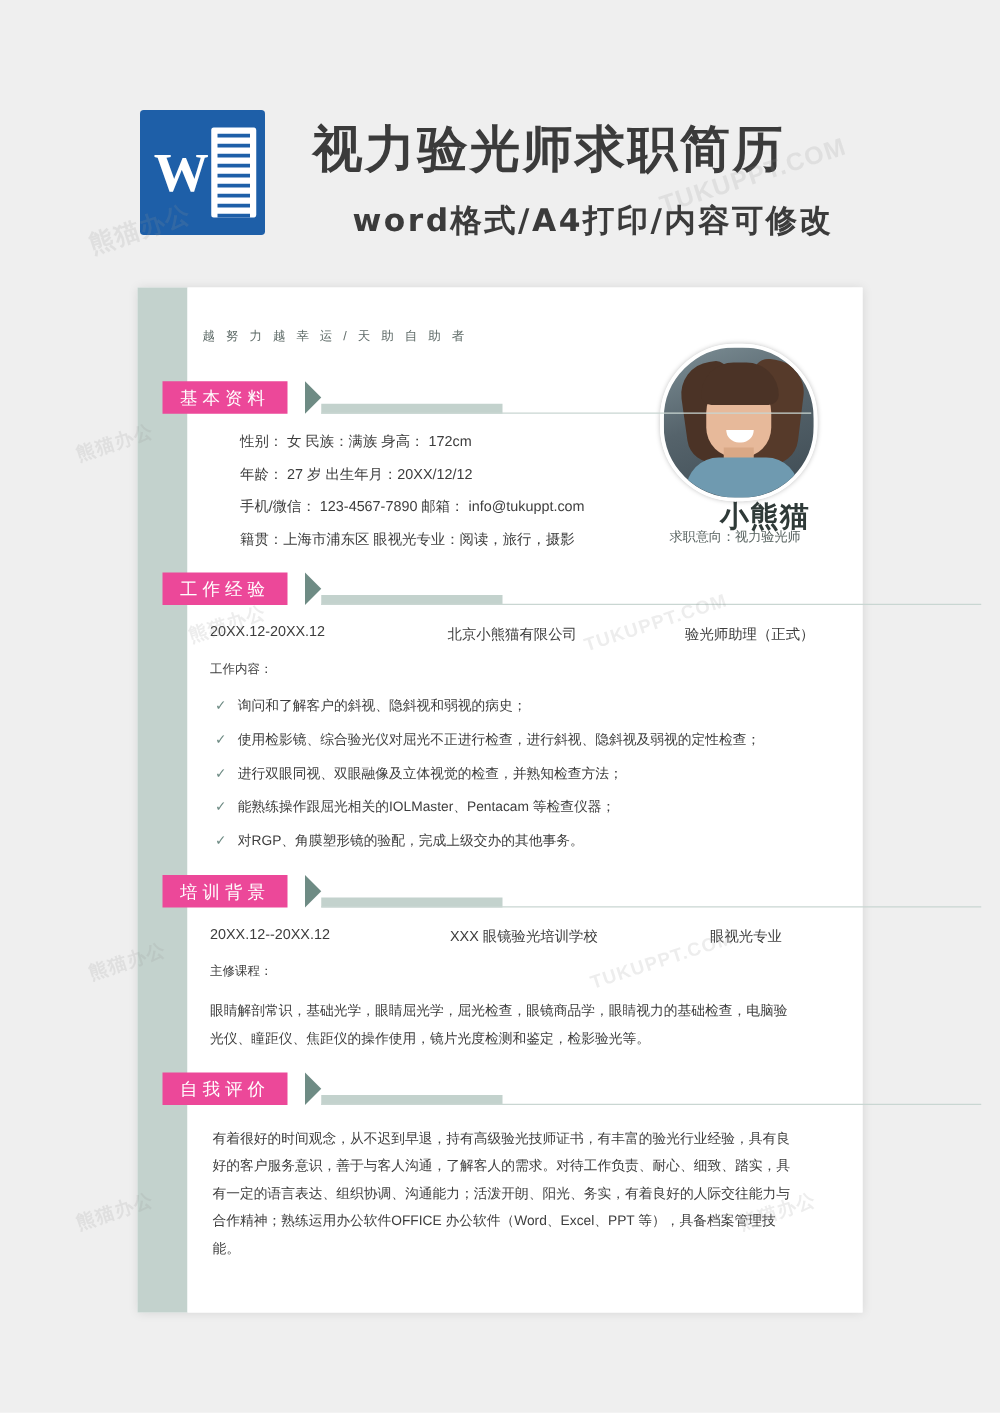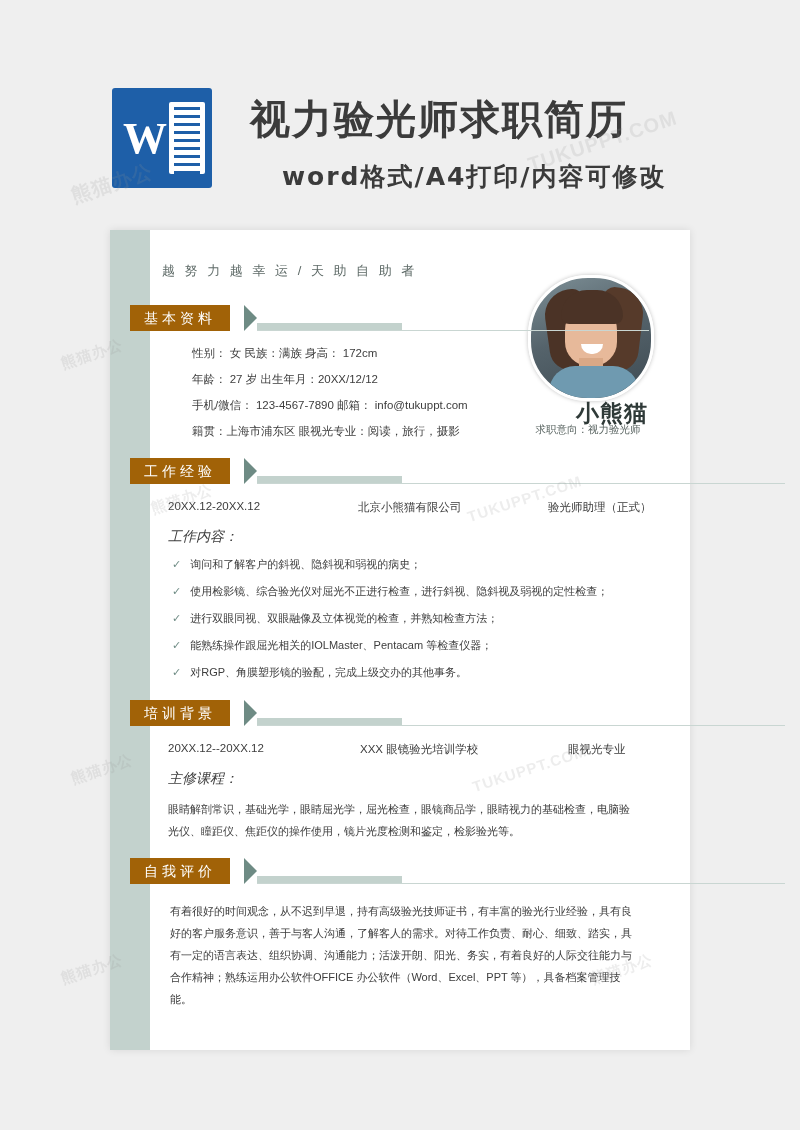--- a/index.html
+++ b/index.html
@@ -105,37 +105,37 @@
     top: 230px;
     width: 540px;
     height: 820px;
     background: #ffffff;
   }
 
   .motto {
     position: absolute;
     left: 162px;
     top: 262px;
-    font-size: 13px;
+    font-size: 10px;
     color: #5f6b68;
     letter-spacing: 3px;
   }
 
   
   .sect {
     position: absolute;
     left: 130px;
     height: 26px;
   }
   .sect .tab {
     position: absolute;
     left: 0;
     top: 0;
     height: 26px;
-    background: #a16207;
+    background: #ec4899;
     color: #ffffff;
     font-size: 14px;
     letter-spacing: 4px;
     line-height: 26px;
     padding: 0 14px 0 14px;
     white-space: nowrap;
   }
   .sect .arrow {
     position: absolute;
     top: 0;
@@ -266,23 +266,22 @@
   }
 
   
   .three-col {
     position: absolute;
     font-size: 11.5px;
     color: #3d3d3d;
   }
   .label-line {
     position: absolute;
-    font-size: 14px;
+    font-size: 10px;
     color: #3d3d3d;
-    font-style: italic;
   }
   .bullet {
     position: absolute;
     font-size: 11px;
     color: #3d3d3d;
     white-space: nowrap;
   }
   .bullet .chk {
     color: #6e8b84;
     font-size: 11px;

